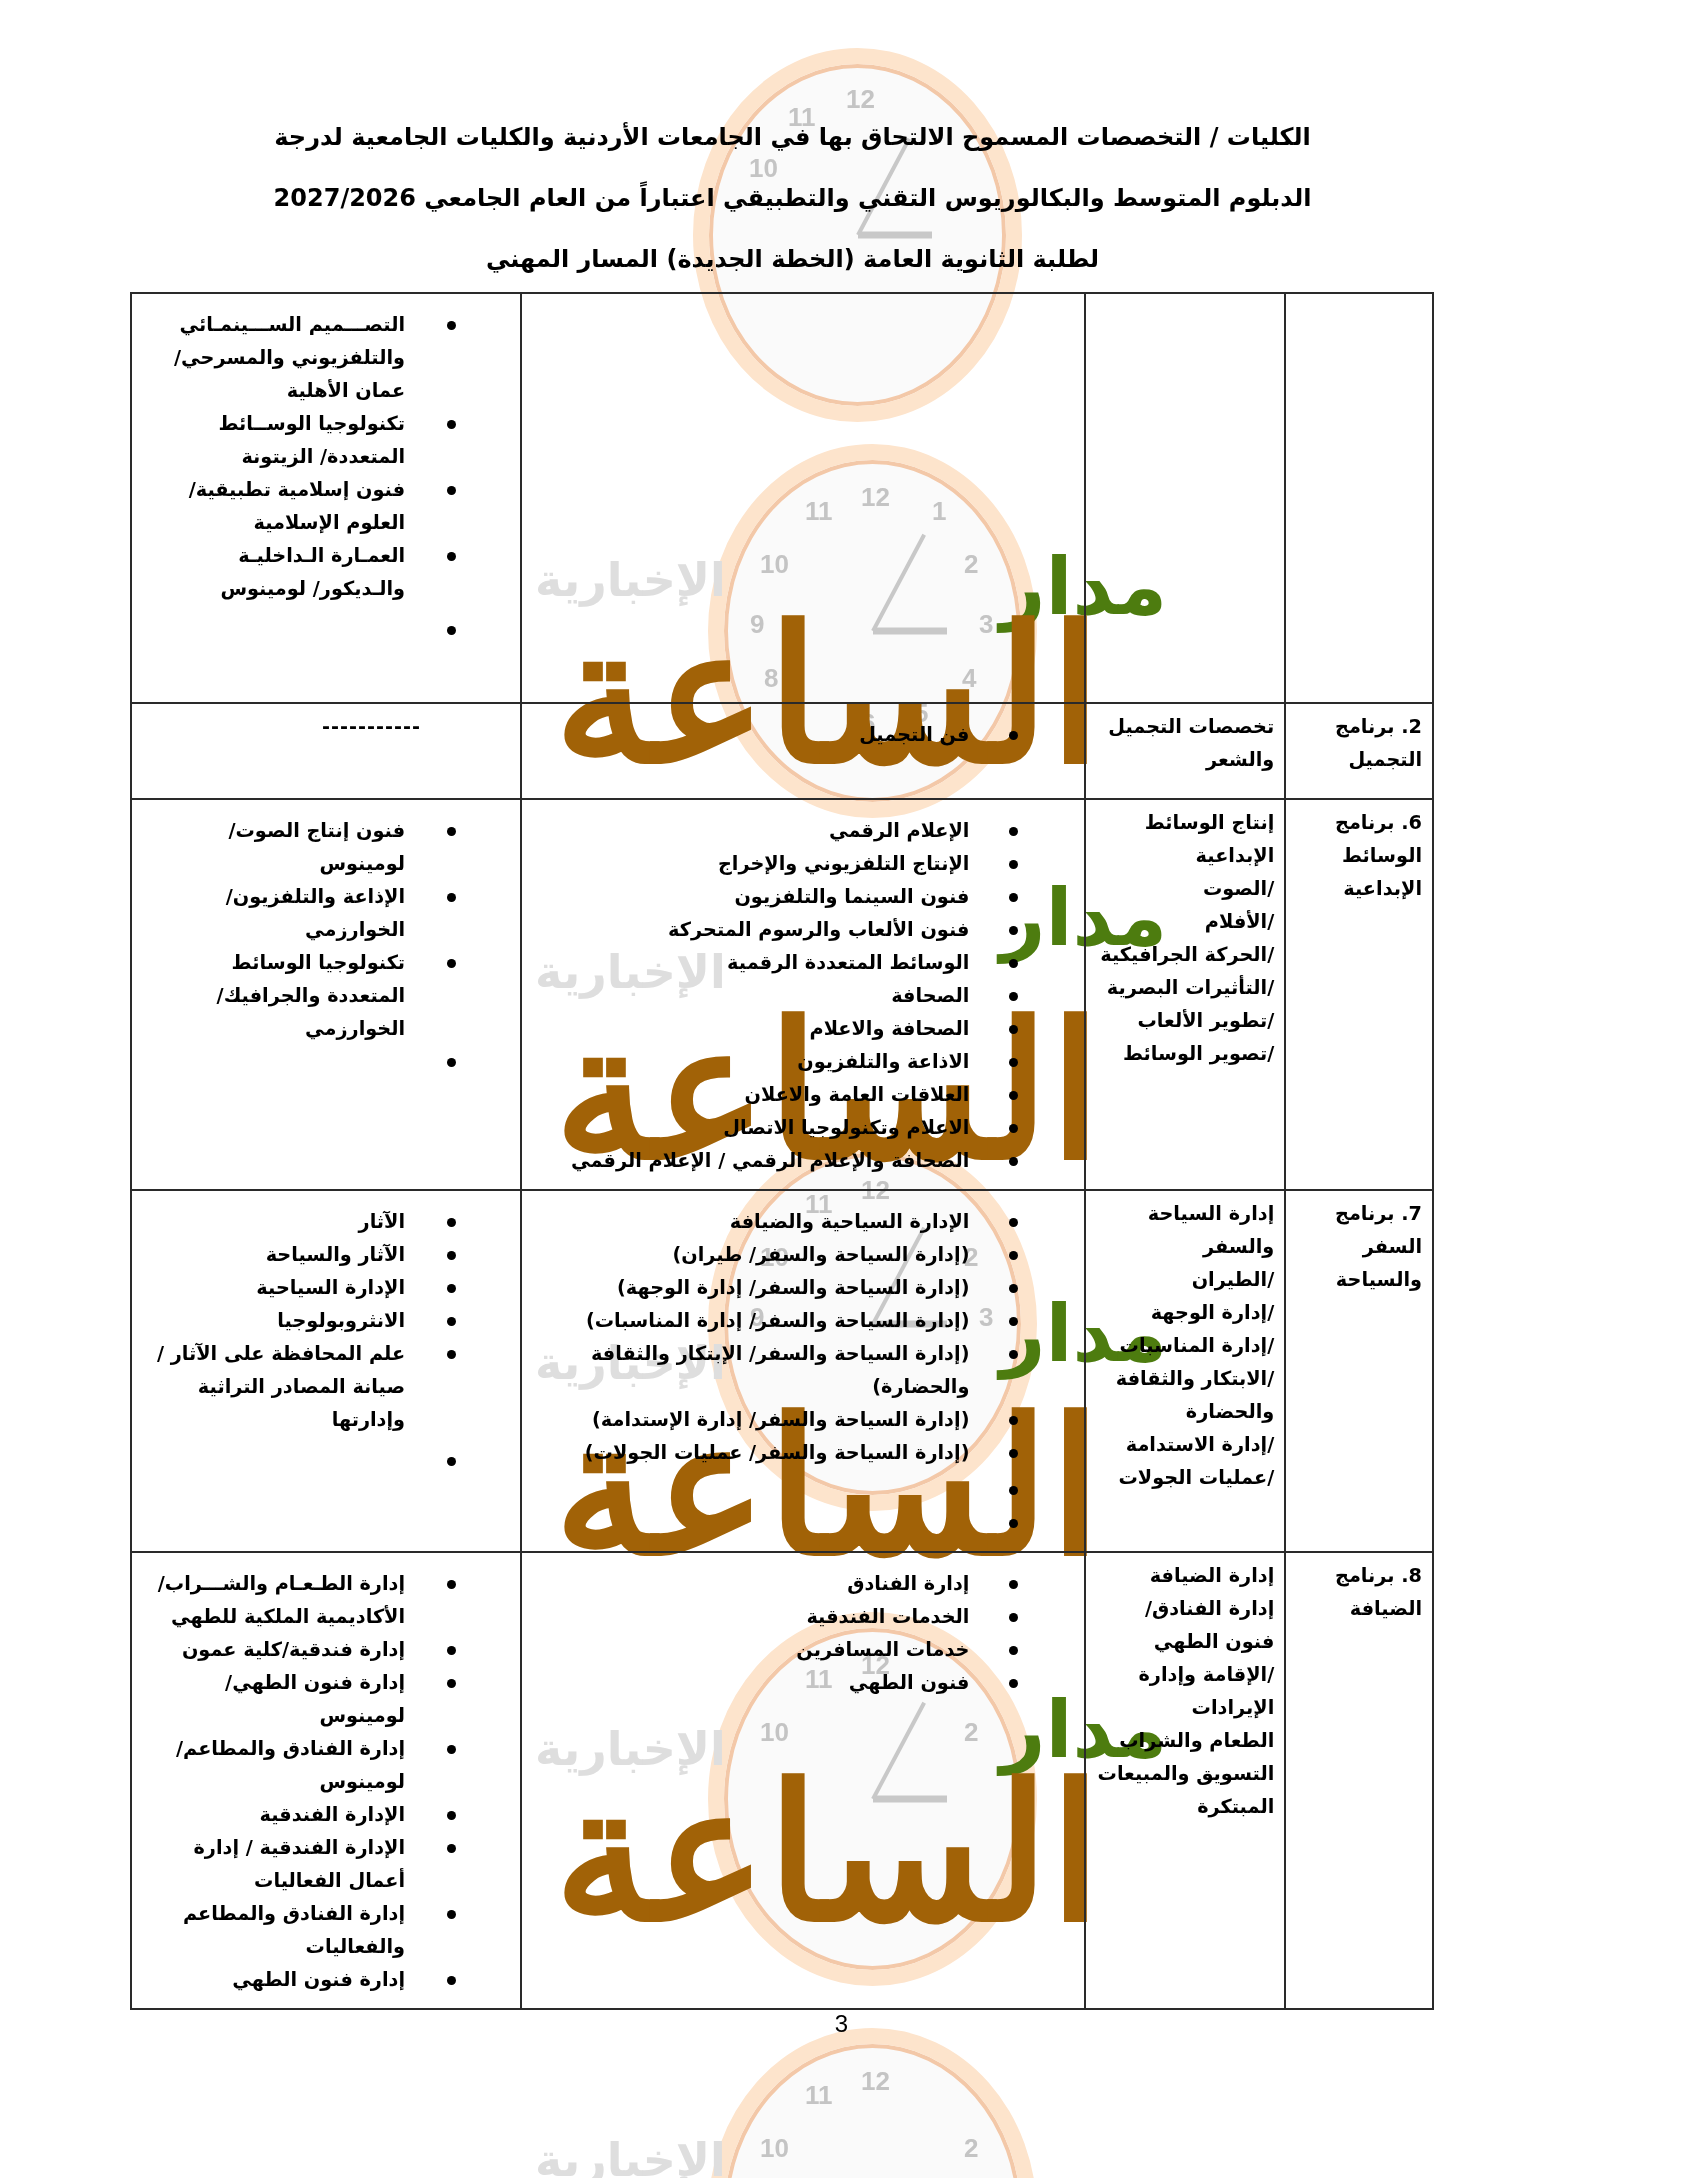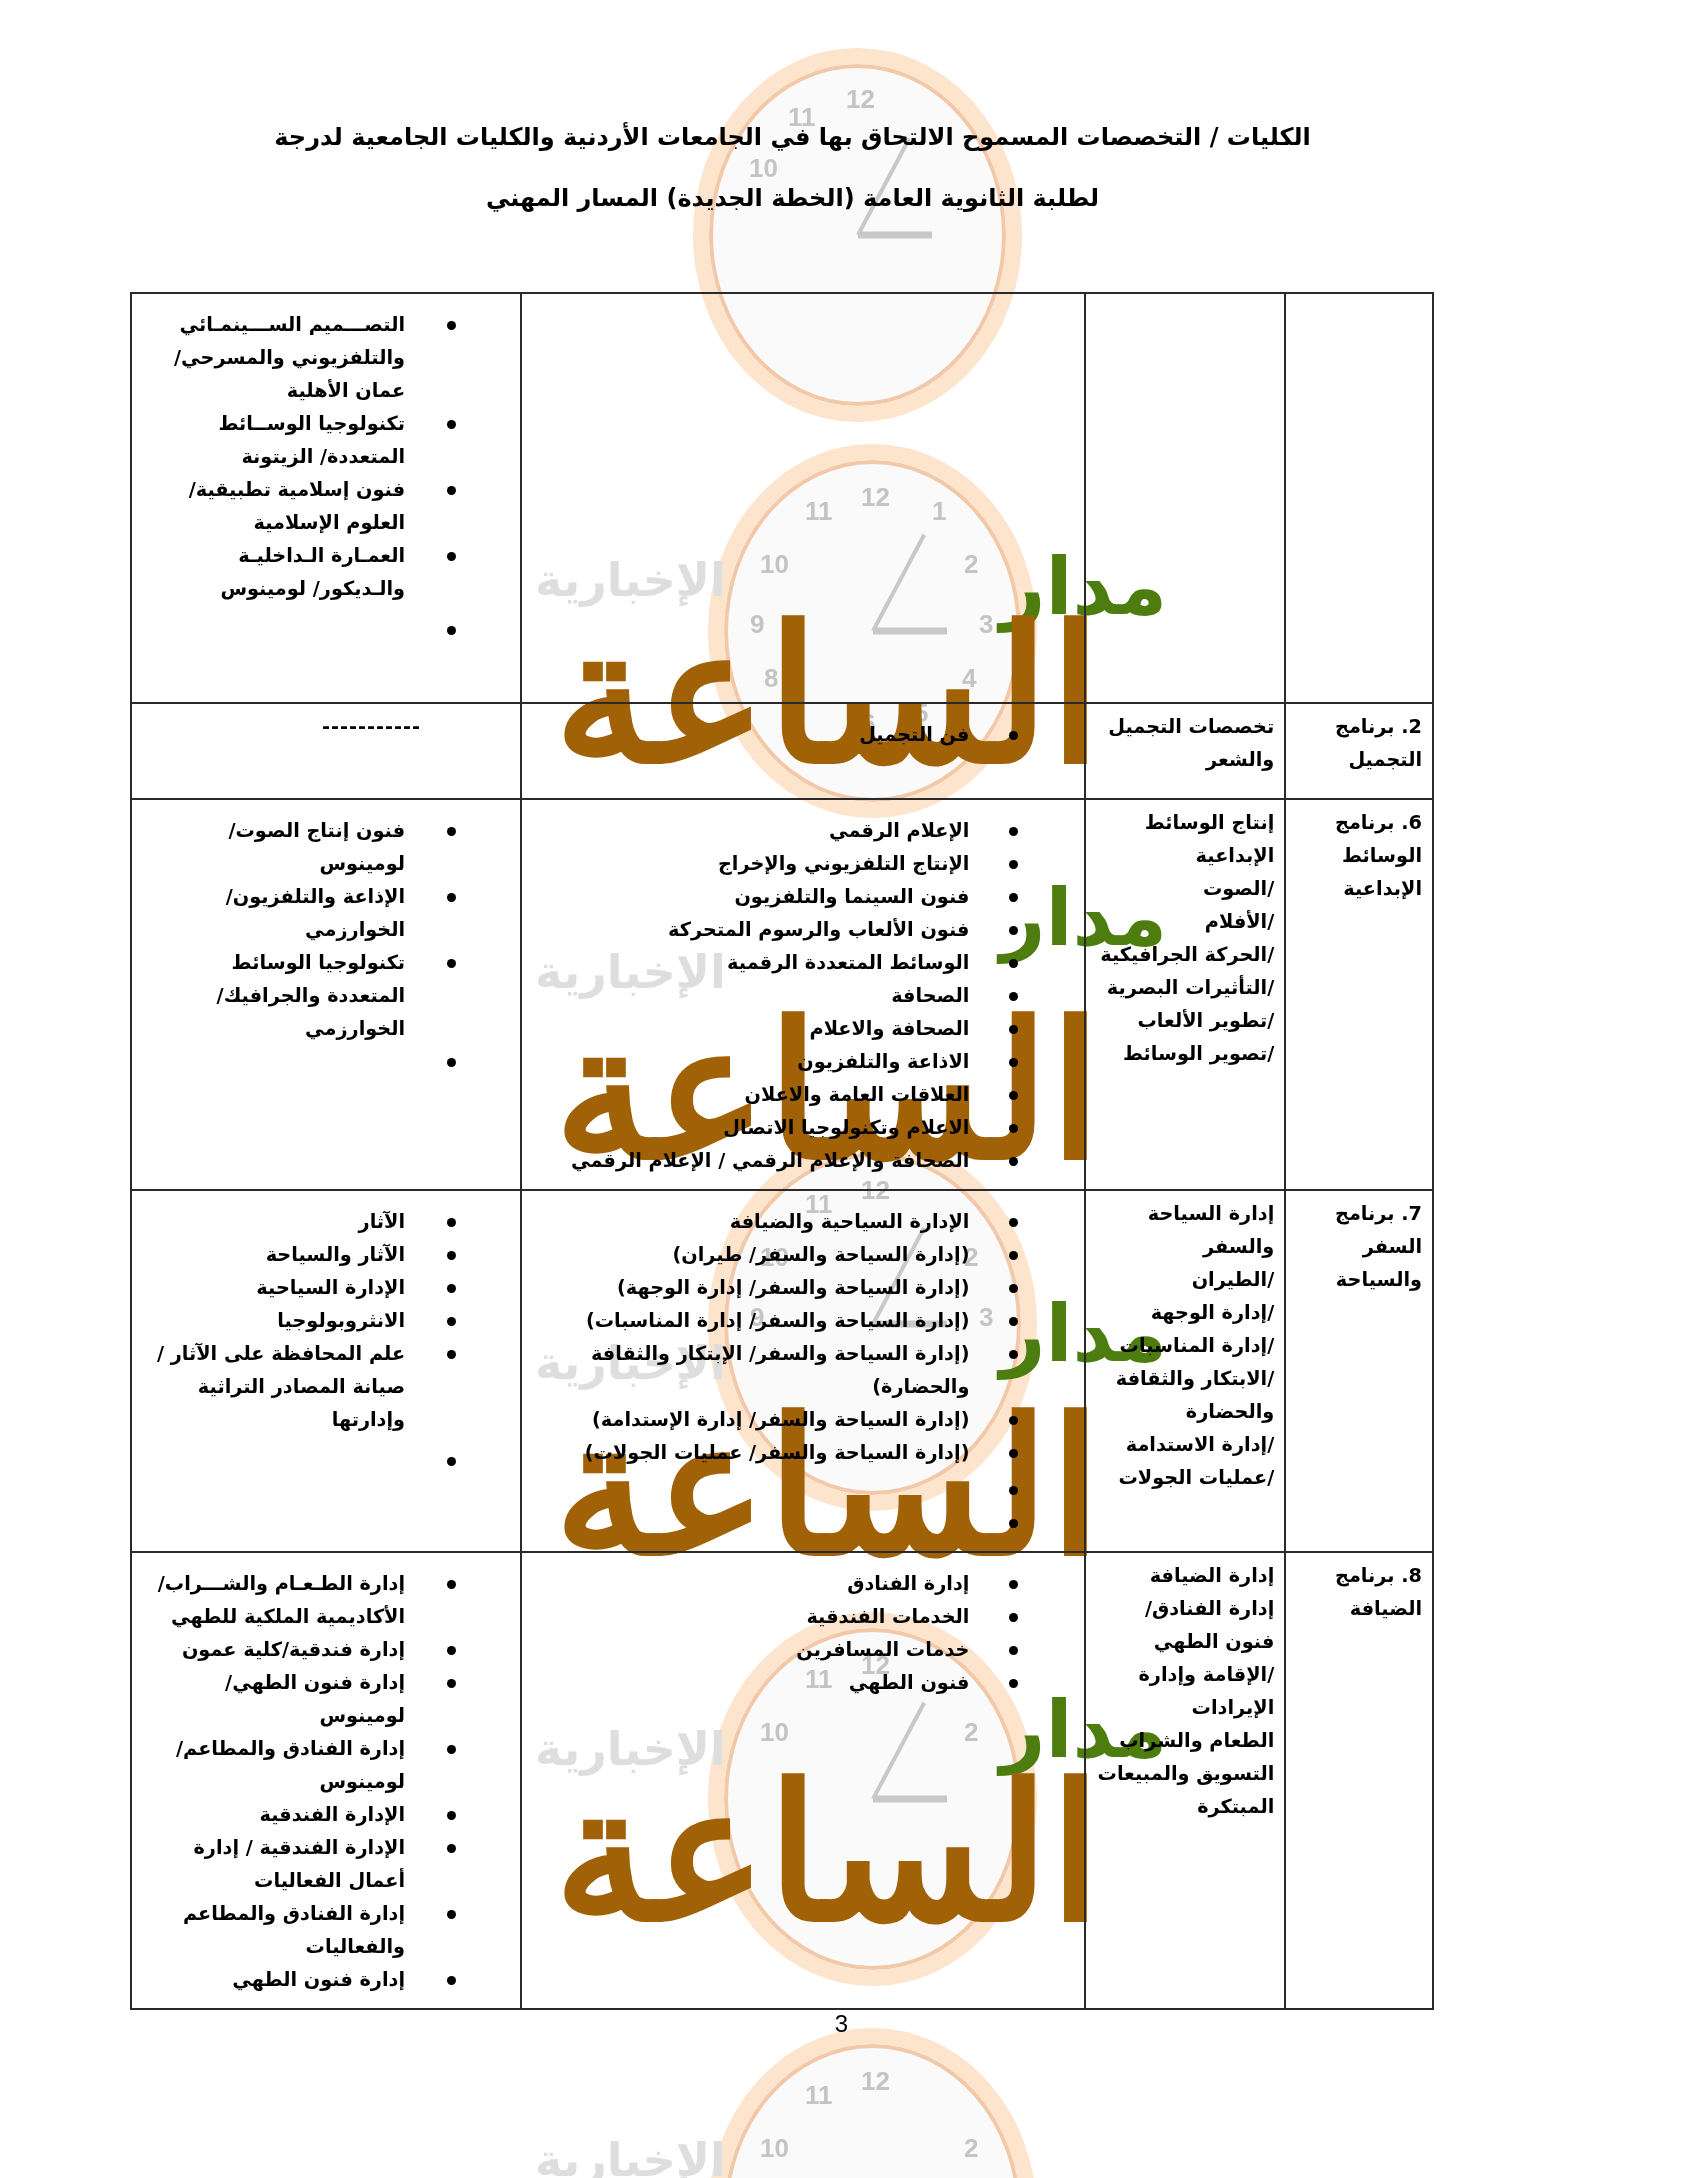--- a/index.html
+++ b/index.html
@@ -219,20 +219,21 @@
 
   <div class="wm-text-md" style="position:absolute;left:1000px;top:1683px;">مدار</div>
   <div class="wm-text-sm" style="position:absolute;left:535px;top:1718px;">الإخبارية</div>
   <div class="wm-text-big" style="position:absolute;left:554px;top:1752px;">الساعة</div>
 
   <div class="wm-text-sm" style="position:absolute;left:535px;top:2129px;">الإخبارية</div>
 </div>
 
 <div class="title">
   <div>الكليات / التخصصات المسموح الالتحاق بها في الجامعات الأردنية والكليات الجامعية لدرجة</div>
+  <div>الدبلوم المتوسط والبكالوريوس التقني والتطبيقي اعتباراً من العام الجامعي 2027/2026</div>
   <div>لطلبة الثانوية العامة (الخطة الجديدة) المسار المهني</div>
 </div>
 
 <table class="doc-table">
   <colgroup>
     <col class="col-prog">
     <col class="col-spec">
     <col class="col-maj">
     <col class="col-rel">
   </colgroup>

